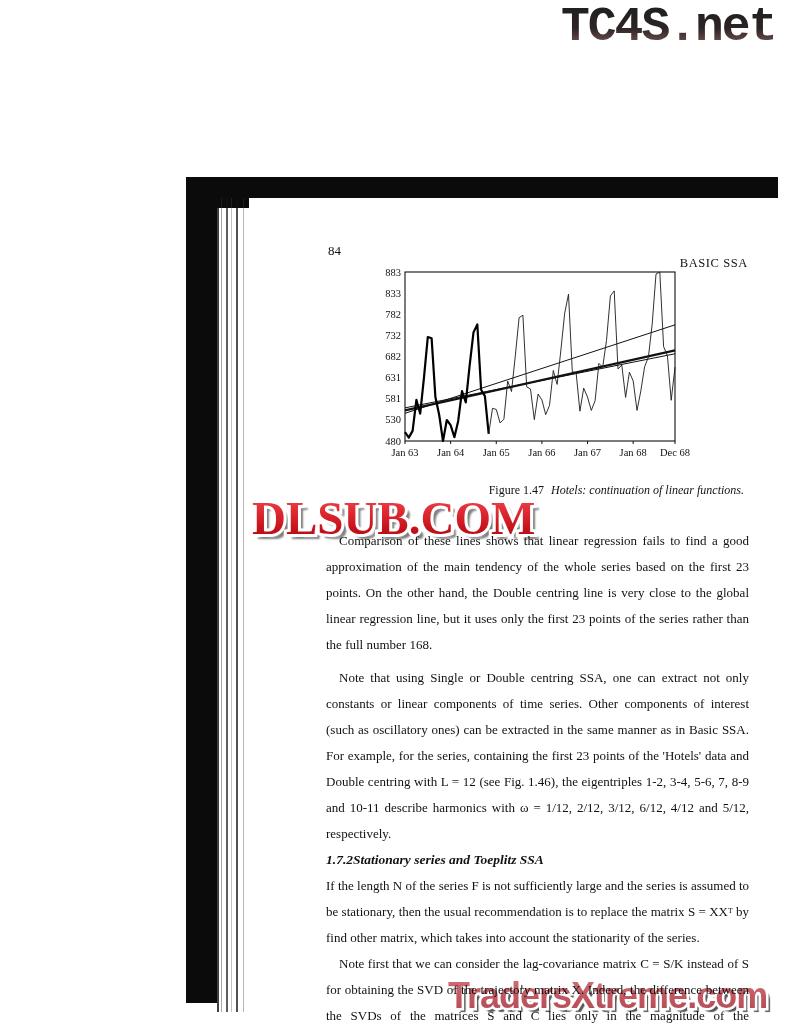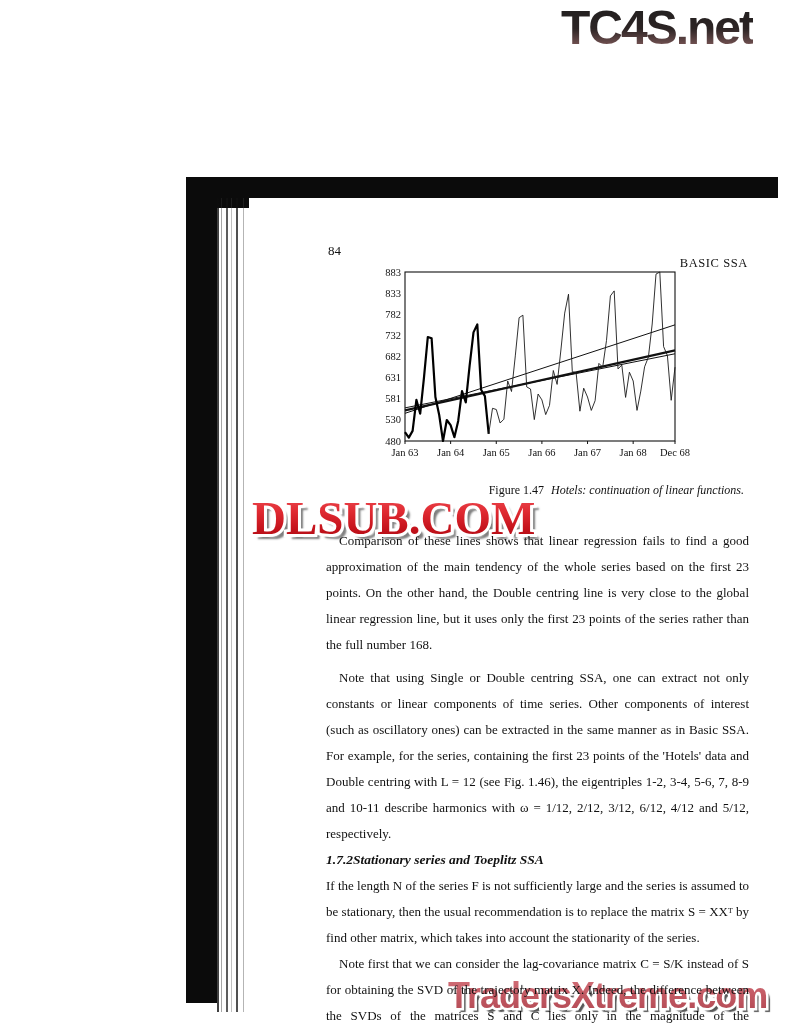--- a/index.html
+++ b/index.html
@@ -19,21 +19,21 @@
       rgba(70,70,70,.4) 14px 15px, rgba(255,255,255,0) 15px 19px,
       rgba(15,15,15,.85) 19px 21px, rgba(255,255,255,0) 21px 26px,
       rgba(60,60,60,.45) 26px 27px, rgba(255,255,255,0) 27px 31px);}
 
   
   .wm-stack span{position:absolute;left:0;top:0;white-space:nowrap;}
   .wm-top{left:561px;top:0px;width:230px;height:58px;
     font-family:"Liberation Sans",sans-serif;font-weight:bold;font-size:48px;
     letter-spacing:-2px;}
   .wm-top .fill{background:linear-gradient(180deg,#1e1e1e 0%,#2c2424 52%,#6e4f4f 80%,#a88585 97%);
-    -webkit-background-clip:text;background-clip:text;color:transparent;}
+    -webkit-background-clip:text;background-clip:text;color:transparent;font-family:Liberation Mono, monospace;}
   .wm-mid{left:252px;top:491px;width:300px;height:52px;font-size:47px;font-weight:bold;
     font-family:"Liberation Serif",serif;letter-spacing:0px;}
   .wm-mid .outline{color:#fff;-webkit-text-stroke:6px #ffffff;
     text-shadow:5px 5px 2px rgba(105,105,105,.85);}
   .wm-mid .fill{background:linear-gradient(180deg,#ef5258 0%,#e02a32 38%,#c3111a 72%,#a30d13 100%);
     -webkit-background-clip:text;background-clip:text;color:transparent;}
   .wm-bot{left:448px;top:975px;width:345px;height:48px;
     font-family:"Liberation Sans",sans-serif;font-weight:bold;font-size:36px;letter-spacing:-1px;}
   .wm-bot .outline{color:#fff;-webkit-text-stroke:5px #ffffff;
     text-shadow:4px 4px 1px rgba(70,70,70,.9);}

